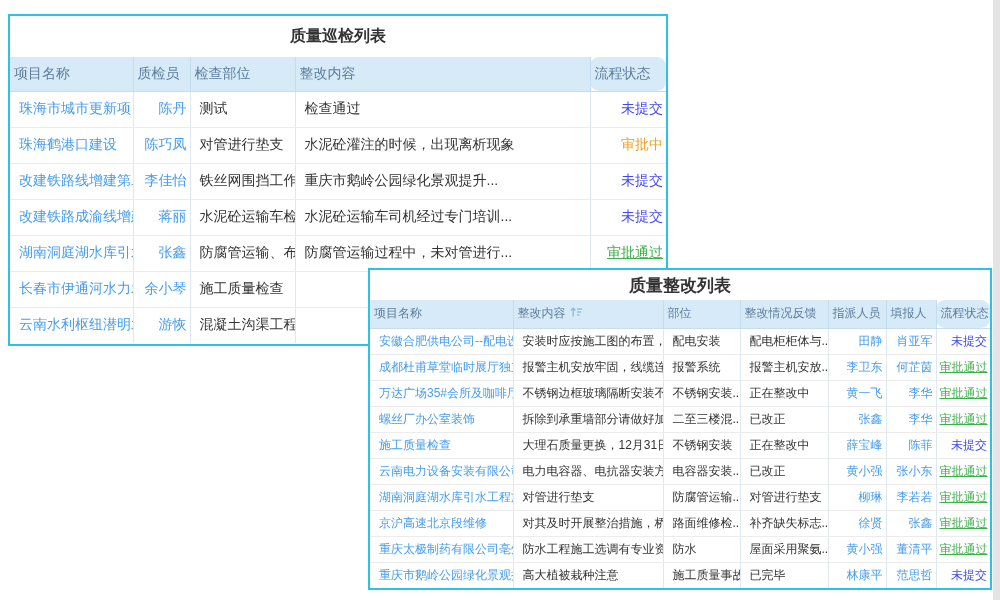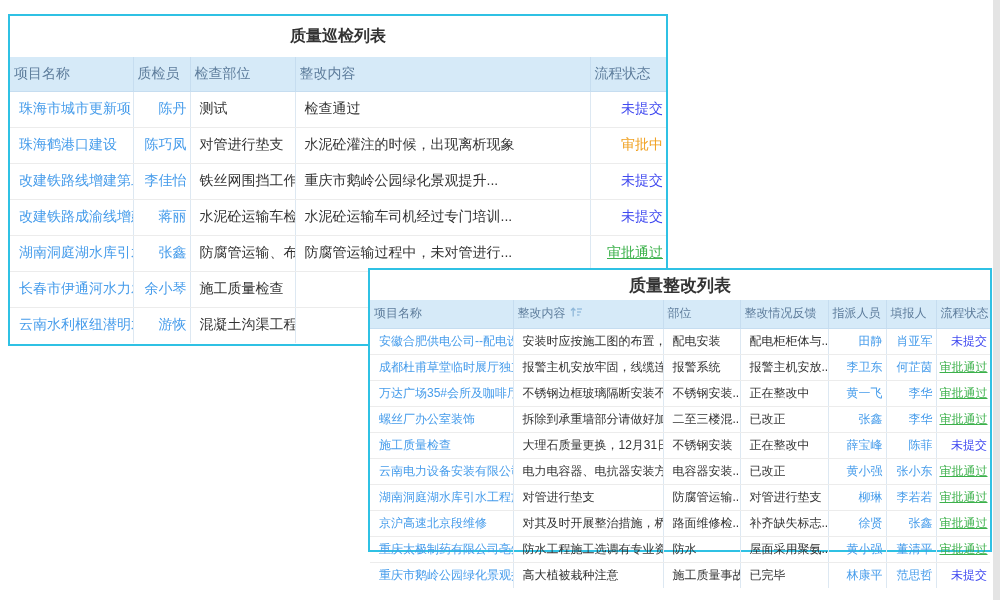--- a/index.html
+++ b/index.html
@@ -8,36 +8,36 @@
     background:#ffffff;
     font-family:"Liberation Sans","DejaVu Sans",sans-serif;
     color:var(--text,#333);
   }
   .card {
     position:absolute; background:#fff;
     border:2px solid var(--accent,#2fc1e4);
     box-sizing:border-box; z-index:1;
   }
   #inspection-card { left:8px; top:14px; width:660px; height:332px; }
-  #rectification-card { left:368px; top:268px; width:624px; height:284px; z-index:10; }
+  #rectification-card { left:368px; top:268px; width:624px; height:322px; z-index:10; }
 
   .card-title {
     display:flex; align-items:center; justify-content:center;
     font-weight:bold; color:#333; background:#fff;
   }
   #inspection-card .card-title { height:41px; font-size:16px; }
   #rectification-card .card-title { height:30px; font-size:17px; }
 
   table { border-collapse:collapse; table-layout:fixed; width:100%; }
   th, td {
     overflow:hidden; white-space:nowrap; box-sizing:border-box;
     border:1px solid #dde8f2; border-top-color:#ececec; border-bottom-color:#ececec;
   }
   th:first-child, td:first-child { border-left:none; }
-  th:last-child, td:last-child { border-right:none; }
+  th:last-child, td:last-child { border-right:none;border-radius:9px; }
   thead th { border-top:none; border-left-color:#c6ddf0; border-right-color:#c6ddf0; border-bottom-color:#c6ddf0; }
   tbody tr:last-child td { border-bottom:none; }
 
   thead th {
     background:var(--header-bg,#d6eaf8); color:var(--header-text,#5e7d9c);
     font-weight:normal; text-align:left; padding:0 4px;
   }
   #inspection-card thead th { height:34px; font-size:14px; }
   #rectification-card thead th { height:28px; font-size:12px; }
   #inspection-card tbody td { height:36px; font-size:14px; }

